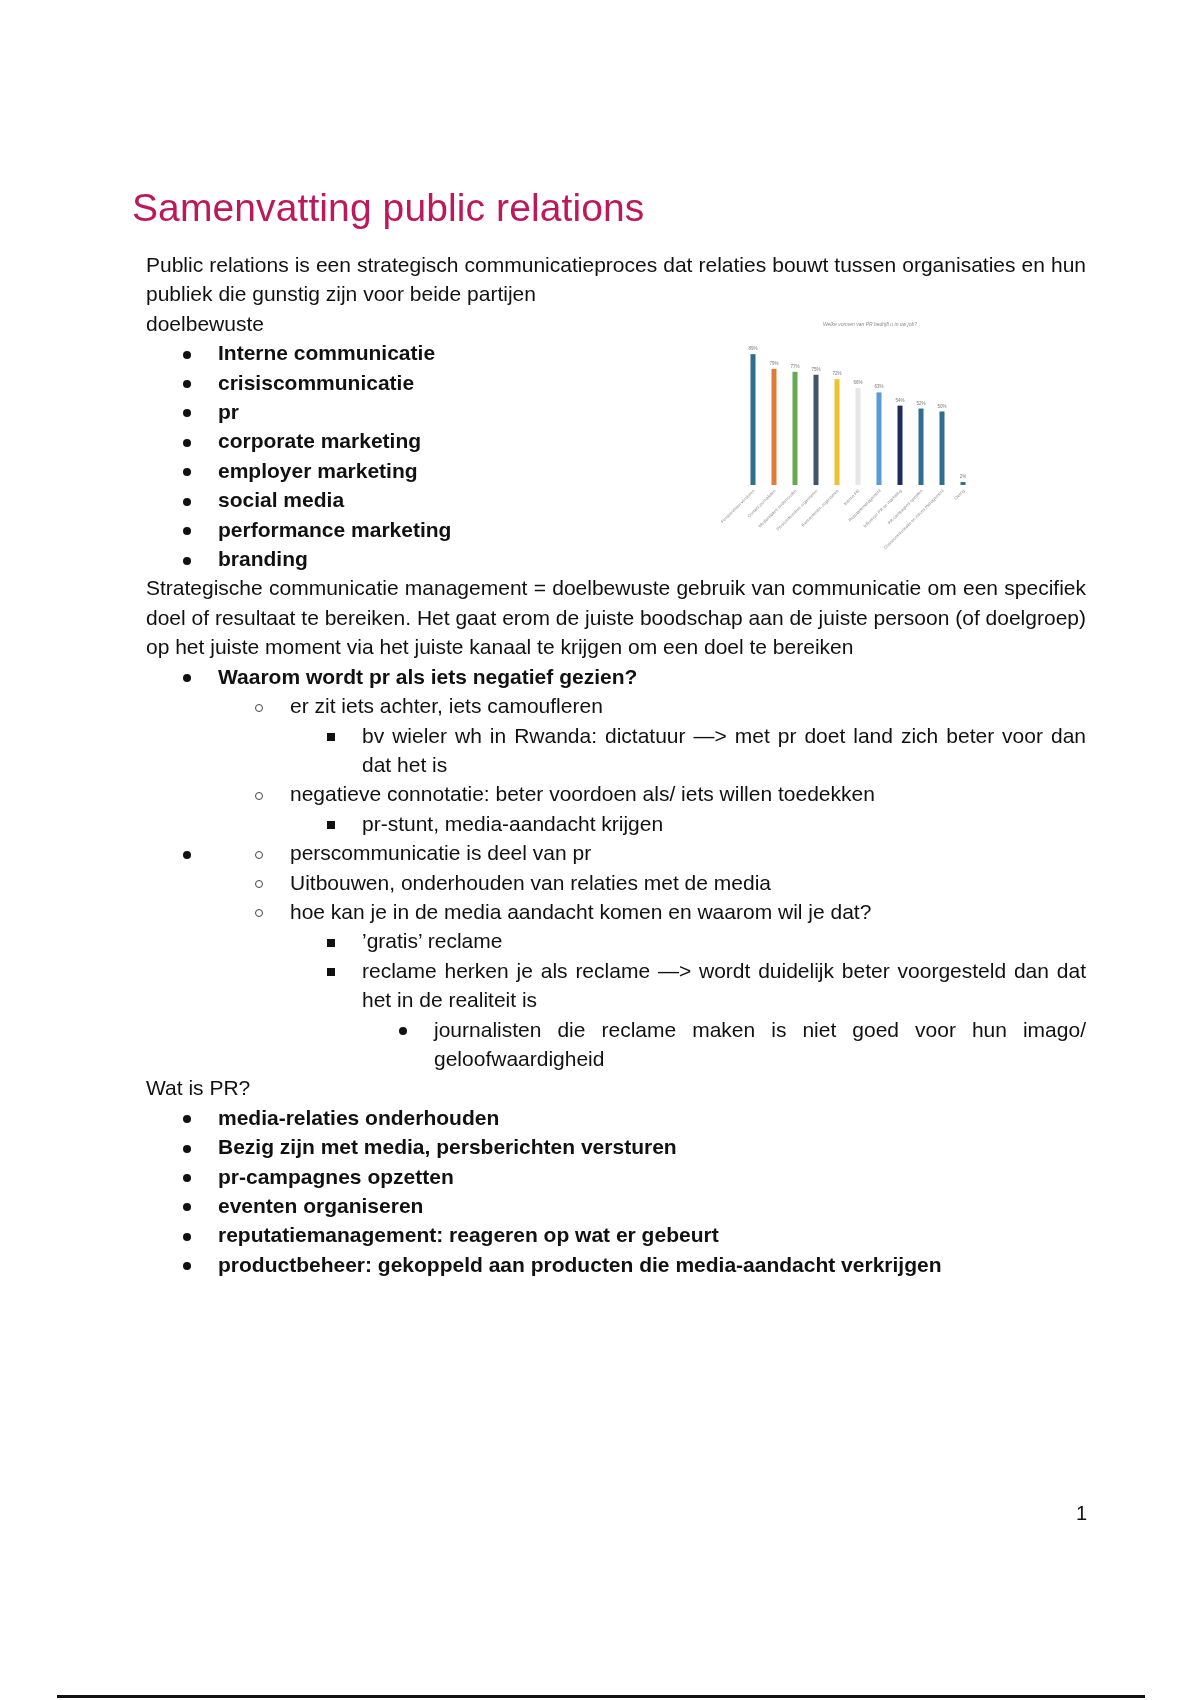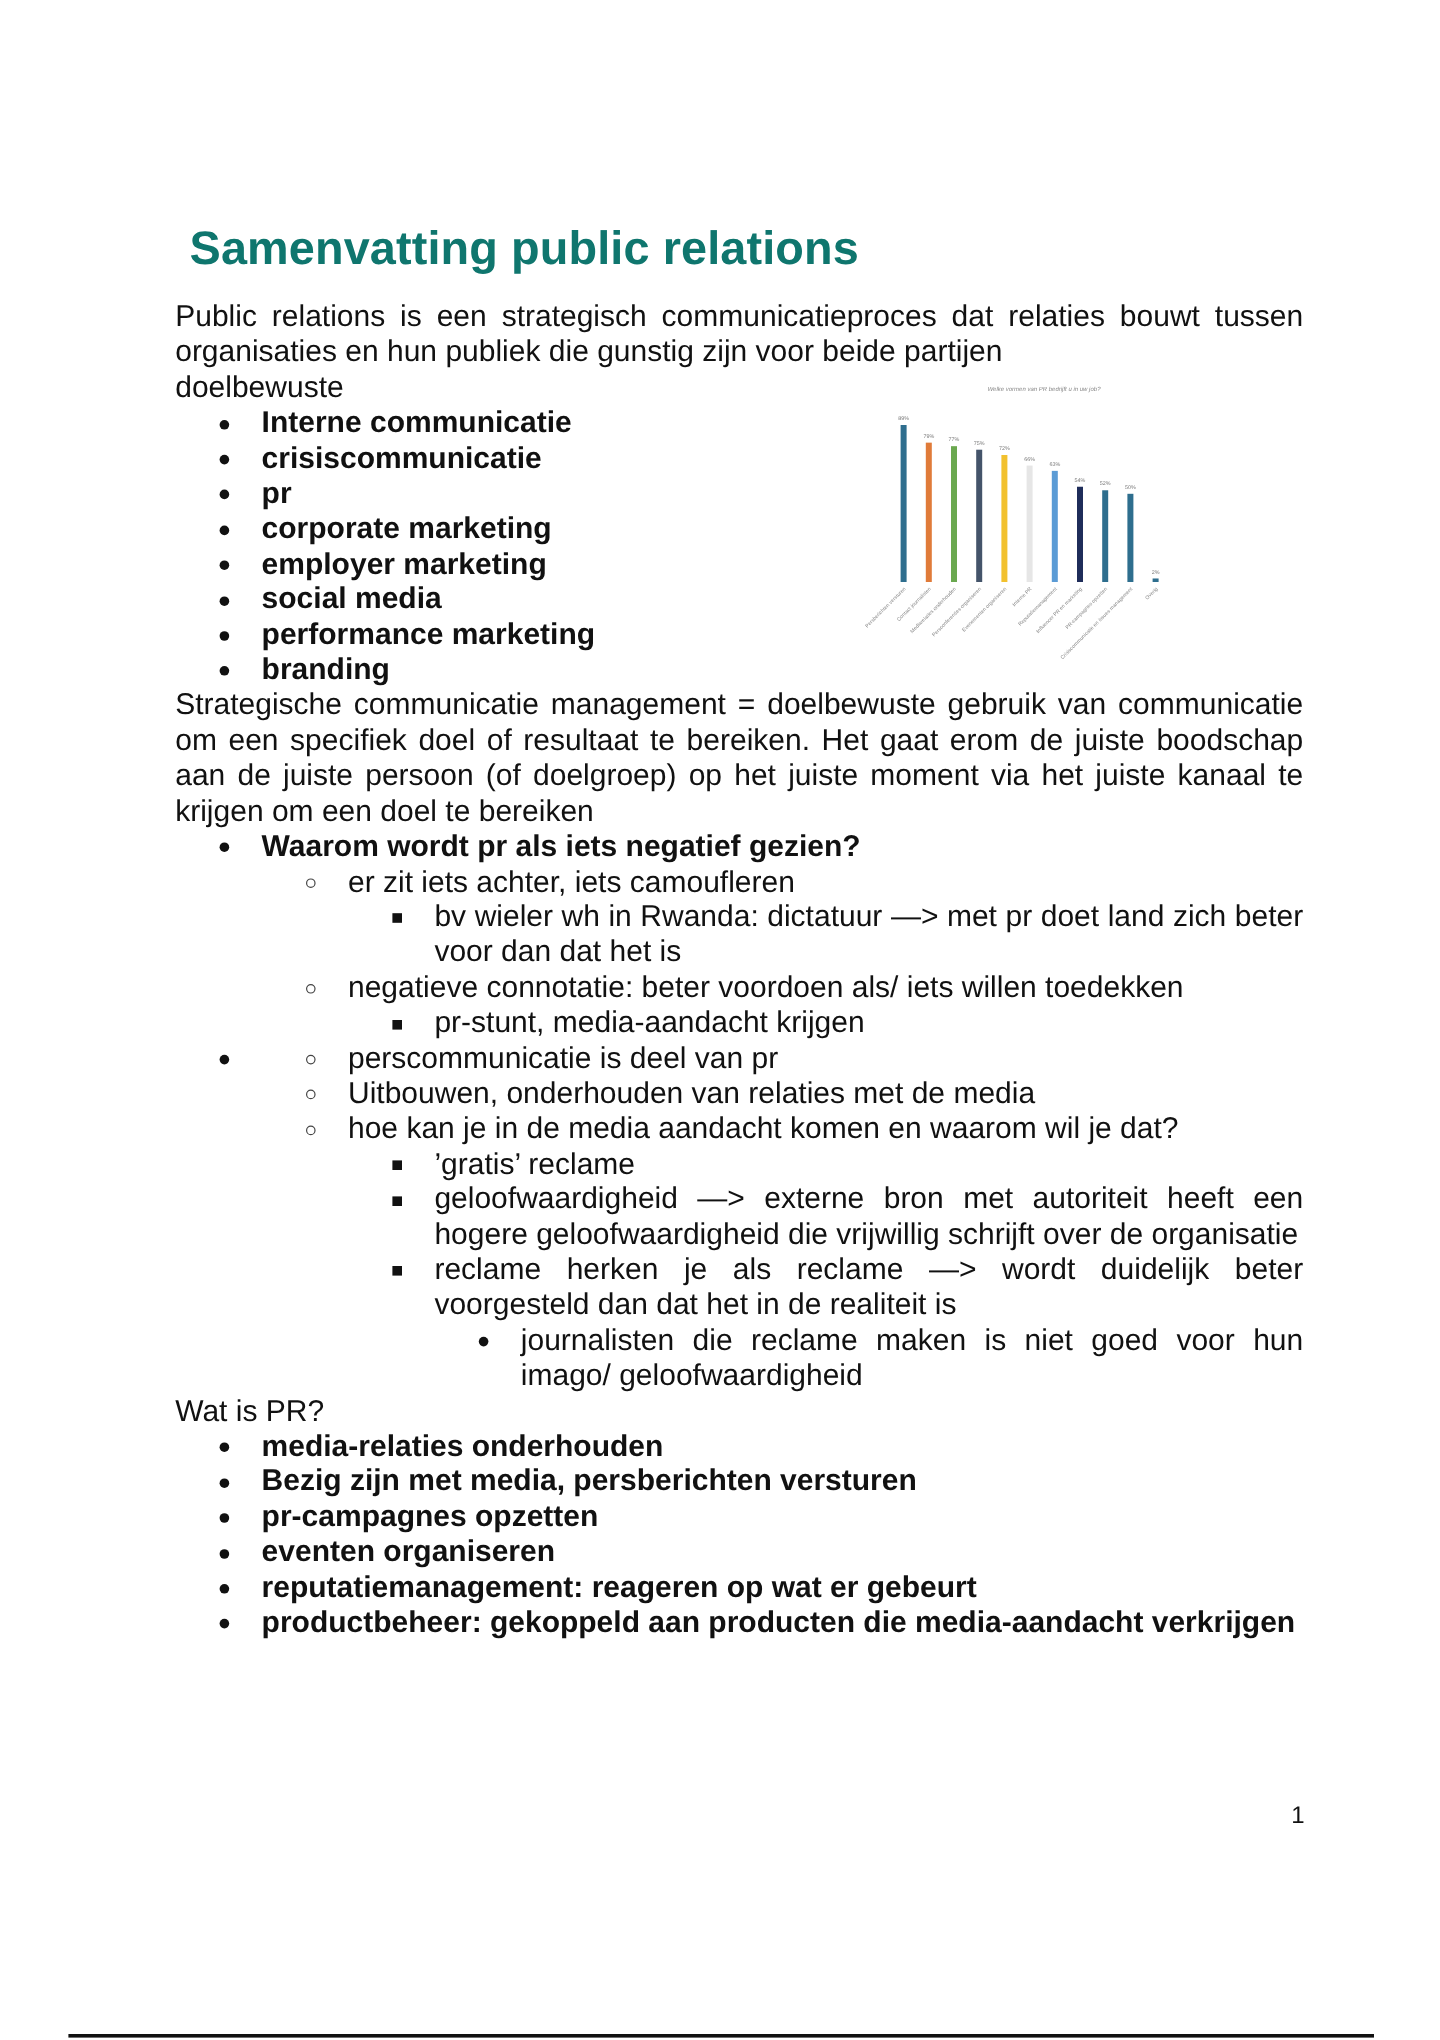--- a/index.html
+++ b/index.html
@@ -1,21 +1,21 @@
 <!DOCTYPE html>
 <html><head>
 <meta charset="utf-8">
 <style>
   html, body { margin: 0; padding: 0; background: #ffffff; }
   body { width: 1200px; height: 1700px; position: relative; overflow: hidden;
          font-family: "Liberation Sans", sans-serif; color: #111; }
-  .page-title { position: absolute; left: 158px; top: 186px; margin: 0;
-         font-size: 39px; font-weight: bold; color: #0f766e; letter-spacing: 0.1px; }
+  .page-title { position: absolute; left: 132px; top: 186px; margin: 0;
+         font-size: 39px; font-weight: normal; color: #be185d; letter-spacing: 0.1px; }
   .content { position: absolute; left: 146px; top: 250px; width: 940px;
-         font-size: 25px; line-height: 29.4px; }
+         font-size: 21px; line-height: 29.4px; }
   .p { margin: 0; text-align: justify; }
   .p.last-left { text-align-last: left; }
   ul { list-style: none; margin: 0; padding: 0; }
   li { position: relative; text-align: justify; text-align-last: left; }
   .l1 { padding-left: 72px; font-weight: bold; }
   .l2 { padding-left: 144px; }
   .l3 { padding-left: 216px; }
   .l4 { padding-left: 288px; }
   .bul { position: absolute; top: 0; width: 14px; text-align: center; }
   .l1 .bul { left: 37px; }
@@ -98,21 +98,21 @@
     <li class="l1"><span class="bul dot"></span><span>Waarom wordt pr als iets negatief gezien?</span></li>
     <li class="l2"><span class="bul circ"></span><span>er zit iets achter, iets camoufleren</span></li>
     <li class="l3"><span class="bul sq"></span><span>bv wieler wh in Rwanda: dictatuur —&gt; met pr doet land zich beter voor dan dat het is</span></li>
     <li class="l2"><span class="bul circ"></span><span>negatieve connotatie: beter voordoen als/ iets willen toedekken</span></li>
     <li class="l3"><span class="bul sq"></span><span>pr-stunt, media-aandacht krijgen</span></li>
     <li class="l1"><span class="bul dot"></span></li>
     <li class="l2"><span class="bul circ"></span><span>perscommunicatie is deel van pr</span></li>
     <li class="l2"><span class="bul circ"></span><span>Uitbouwen, onderhouden van relaties met de media</span></li>
     <li class="l2"><span class="bul circ"></span><span>hoe kan je in de media aandacht komen en waarom wil je dat?</span></li>
     <li class="l3"><span class="bul sq"></span><span>’gratis’ reclame</span></li>
-    <li class="l3"><span class="bul sq"></span><span>geloofwaardigheid —&gt; externe bron met autoriteit heeft een hogere geloofwaardigheid die vrijwillig schrijft over de organisatie</span></li>
+    <li class="l3"><span class="bul sq"></span></li>
     <li class="l3"><span class="bul sq"></span><span>reclame herken je als reclame —&gt; wordt duidelijk beter voorgesteld dan dat het in de realiteit is</span></li>
     <li class="l4"><span class="bul dot"></span><span>journalisten die reclame maken is niet goed voor hun imago/ geloofwaardigheid</span></li>
   </ul>
   <p class="p">Wat is PR?</p>
   <ul id="pr-list">
       <li class="l1"><span class="bul dot"></span><span>media-relaties onderhouden</span></li>
       <li class="l1"><span class="bul dot"></span><span>Bezig zijn met media, persberichten versturen</span></li>
       <li class="l1"><span class="bul dot"></span><span>pr-campagnes opzetten</span></li>
       <li class="l1"><span class="bul dot"></span><span>eventen organiseren</span></li>
       <li class="l1"><span class="bul dot"></span><span>reputatiemanagement: reageren op wat er gebeurt</span></li>

